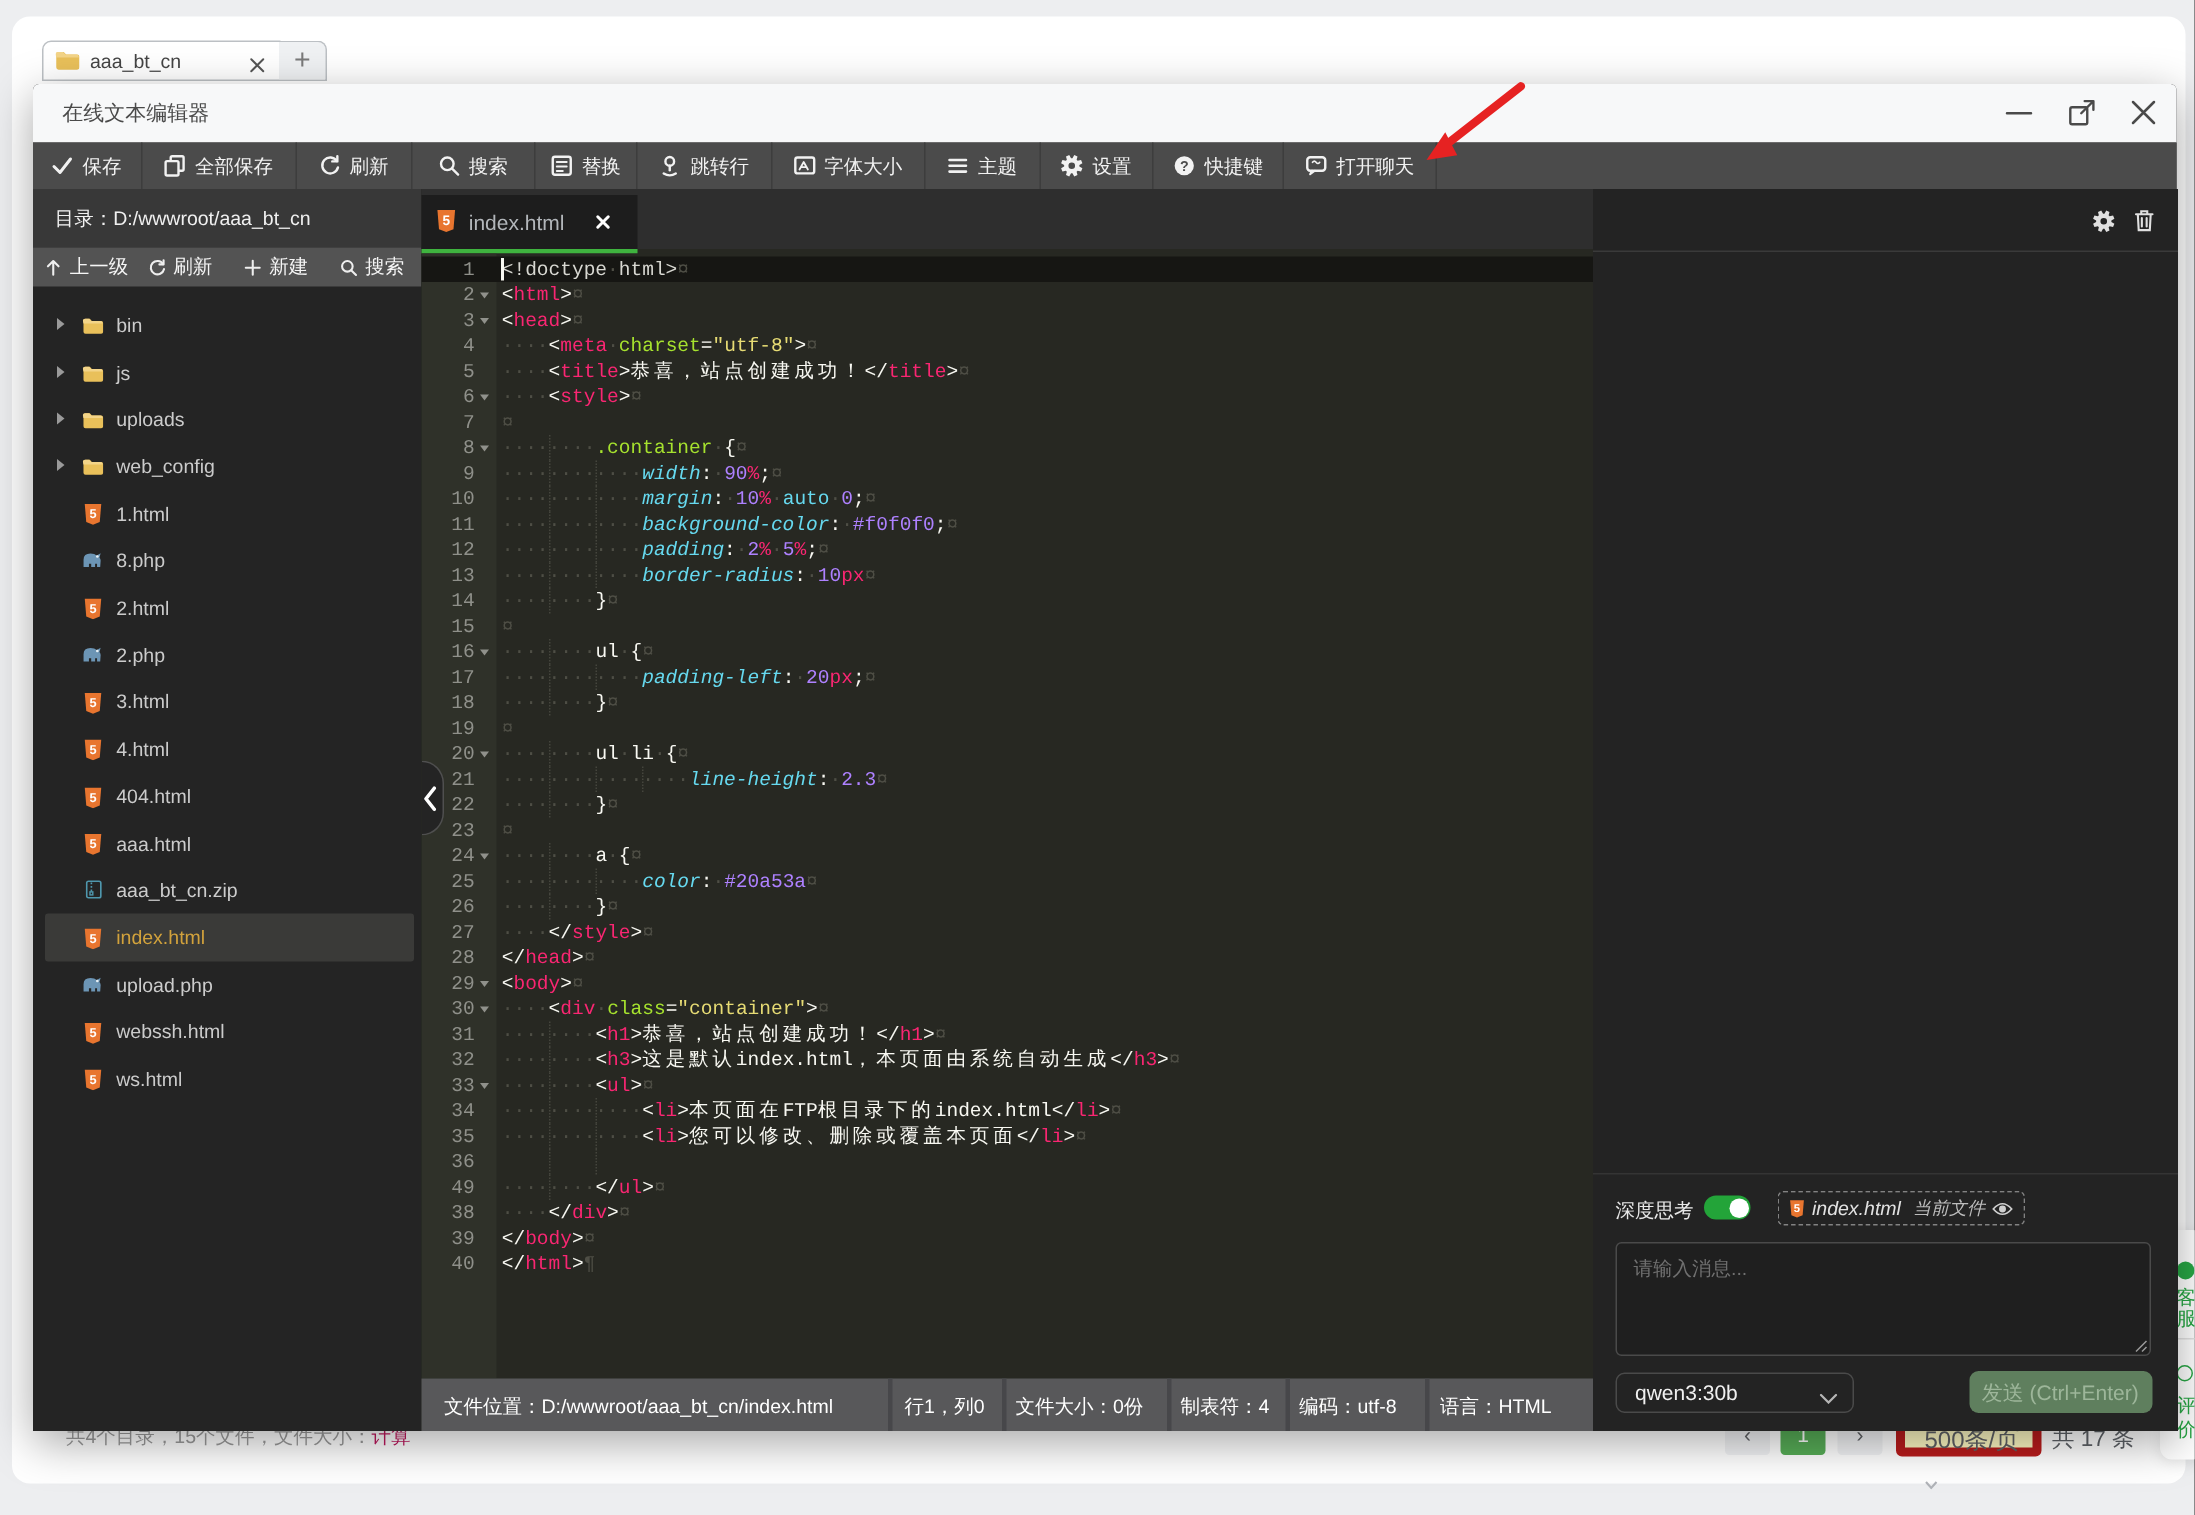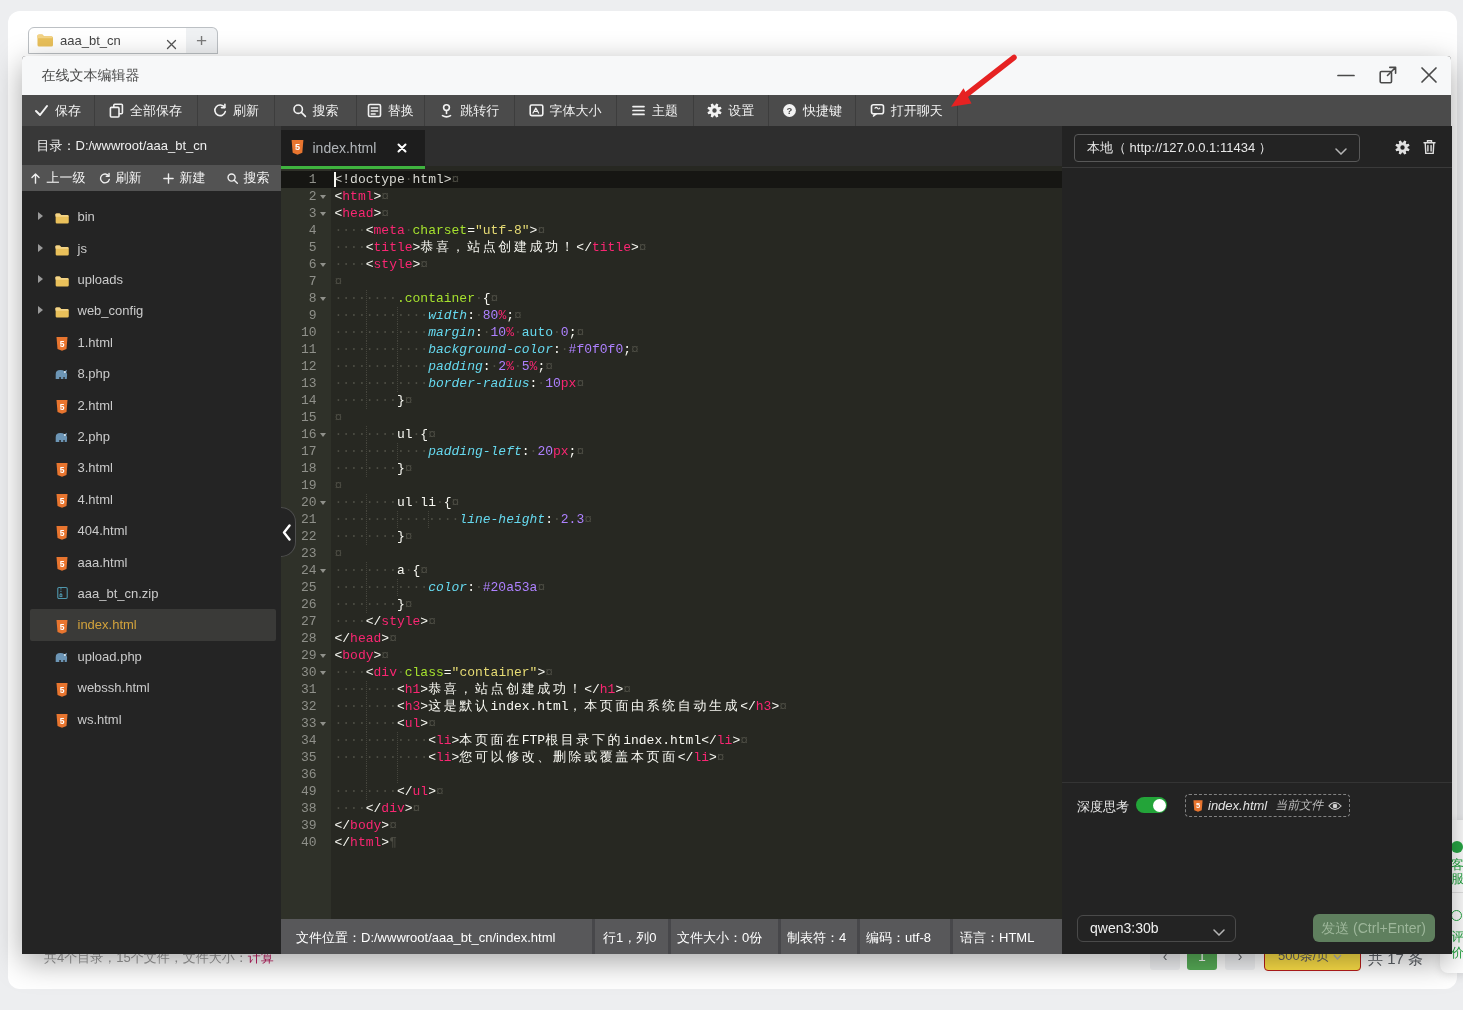--- a/index.html
+++ b/index.html
@@ -7,21 +7,21 @@
 #stage{position:absolute;left:0;top:0;width:1463px;height:1010px}
 .panel{position:absolute;left:8px;top:11px;width:1449px;height:978px;background:#fff;border-radius:12px}
 .ptab{position:absolute;left:28px;top:27px;width:159px;height:27px;border:1px solid #bcc0c4;border-radius:6px 0 0 0;background:#fff;display:flex;align-items:center;padding-left:8px}
 .ptab span{font-size:13px;color:#454545;margin-left:7px}
 .ptab s{position:absolute;right:9px;top:8px}
 .plus{position:absolute;left:186px;top:27px;width:32px;height:27px;border:1px solid #bcc0c4;border-left:none;border-radius:0 6px 0 0;background:#eff1f3;color:#7a7a7a;font-size:19px;text-align:center;line-height:25px}
 .bstats{position:absolute;left:44px;top:949px;font-size:13px;color:#9b9b9b}
 .bstats b{color:#be185d}
 .pbtn{position:absolute;top:942px;width:30px;height:28px;background:#f2f3f5;border-radius:3px;color:#606266;font-size:14px;text-align:center;line-height:28px}
 .pcur{background:#57ad57;color:#fff}
-.psel{position:absolute;left:1264px;top:941px;width:97px;height:30px;background:#fde047;border:1px solid #b91c1c;border-radius:4px;font-size:13px;color:#606266;line-height:28px;padding-left:13px}
+.psel{position:absolute;left:1264px;top:941px;width:97px;height:30px;background:#fef9c3;border:6px solid #b91c1c;border-radius:4px;font-size:16px;color:#606266;line-height:28px;padding-left:13px}
 .ptotal{position:absolute;left:1368px;top:950px;font-size:15px;color:#5f6368}
 .widget{position:absolute;left:1440px;top:820px;width:30px;height:153px;background:#fff;border-radius:8px;box-shadow:0 2px 10px rgba(0,0,0,.12)}
 .widget u{position:absolute;left:11px;top:36px;font-size:13px;color:#28a745}
 .widget .wc1{position:absolute;left:11px;top:21px;width:12px;height:12px;border-radius:50%;background:#28a745}
 .widget .wdiv{position:absolute;left:9px;top:72px;width:16px;height:1px;background:#e3e3e3}
 .widget .wc2{position:absolute;left:11px;top:90px;width:11px;height:11px;border-radius:50%;border:1.5px solid #28a745}
 .modal{position:absolute;left:21.5px;top:56px;width:1429.5px;height:898px;border-radius:4px;box-shadow:0 8px 30px rgba(0,0,0,.35);background:#242424}
 .mhead{position:absolute;left:0;top:0;width:100%;height:39px;background:#f7f8f9;border-radius:4px 4px 0 0}
 .mtitle{position:absolute;left:20px;top:11px;font-size:14px;color:#4a4a4a}
 .wbtn{position:absolute}
@@ -426,21 +426,21 @@
           <div class="cl" style="top:121px">
             <s class="ln">8</s>
             <s class="fold"></s>
             <i class="gd" style="left:85.2px"></i>
             <s class="ct"><s class="iv">········</s><s class="at">.container</s><s class="iv">·</s><s class="pw">{</s><s class="iv">¤</s></s>
           </div>
           <div class="cl" style="top:138px">
             <s class="ln">9</s>
             <i class="gd" style="left:85.2px"></i>
             <i class="gd" style="left:116.4px"></i>
-            <s class="ct"><s class="iv">············</s><s class="pr">width</s><s class="pw">:</s><s class="iv">·</s><s class="nu">80</s><s class="un">%</s><s class="pw">;</s><s class="iv">¤</s></s>
+            <s class="ct"><s class="iv">············</s><s class="pr">width</s><s class="pw">:</s><s class="iv">·</s><s class="nu">90</s><s class="un">%</s><s class="pw">;</s><s class="iv">¤</s></s>
           </div>
           <div class="cl" style="top:155px">
             <s class="ln">10</s>
             <i class="gd" style="left:85.2px"></i>
             <i class="gd" style="left:116.4px"></i>
             <s class="ct"><s class="iv">············</s><s class="pr">margin</s><s class="pw">:</s><s class="iv">·</s><s class="nu">10</s><s class="un">%</s><s class="iv">·</s><s class="cn">auto</s><s class="iv">·</s><s class="nu">0</s><s class="pw">;</s><s class="iv">¤</s></s>
           </div>
           <div class="cl" style="top:172px">
             <s class="ln">11</s>
             <i class="gd" style="left:85.2px"></i>
@@ -606,23 +606,20 @@
           <span style="left:679.5px">语言：HTML</span>
           <i style="left:311.5px"></i>
           <i style="left:387.5px"></i>
           <i style="left:497.5px"></i>
           <i style="left:576.5px"></i>
           <i style="left:669.5px"></i>
         </div>
       </div>
       <div class="chat">
 <div class="chead">
-          <div class="csel"><span>本地（ http://127.0.0.1:11434 ）</span><i><svg width="12" height="7" viewBox="0 0 12 7" fill="none" stroke="#b5b5b5" stroke-width="1.5" stroke-linecap="round">
-                <path d="M1 1 L6 6 L11 1"></path>
-              </svg></i></div>
 <s class="cgear"><svg width="15" height="15" viewBox="0 0 15 15">
               <path d="M11.42,4.24 L13.71,3.67 L14.60,5.82 L12.58,7.03 L12.58,7.97 L14.60,9.18 L13.71,11.33 L11.42,10.76 L10.76,11.42 L11.33,13.71 L9.18,14.60 L7.97,12.58 L7.03,12.58 L5.82,14.60 L3.67,13.71 L4.24,11.42 L3.58,10.76 L1.29,11.33 L0.40,9.18 L2.42,7.97 L2.42,7.03 L0.40,5.82 L1.29,3.67 L3.58,4.24 L4.24,3.58 L3.67,1.29 L5.82,0.40 L7.03,2.42 L7.97,2.42 L9.18,0.40 L11.33,1.29 L10.76,3.58 Z M7.5,5.3 A2.2,2.2 0 1 0 7.5,9.7 A2.2,2.2 0 1 0 7.5,5.3 Z" fill="#e0e0e0" fill-rule="evenodd"></path>
             </svg></s>
           <s class="ctrash"><svg width="15" height="16" viewBox="0 0 15 16" fill="none" stroke="#e0e0e0" stroke-width="1.4" stroke-linecap="round">
               <path d="M2 3.8 h11 M5.5 3.6 v-1.8 h4 v1.8 M3.2 3.8 l0.6 10.6 h7.4 l0.6-10.6 M5.9 6.4 v5.6 M9.1 6.4 v5.6"></path>
             </svg></s>
         </div>
 <div class="cbot"></div>
 <span class="deep">深度思考</span>
         <div class="toggle">
@@ -631,20 +628,26 @@
 <div class="chip">
           <svg width="10" height="12" viewBox="0 0 24 28" style="vertical-align:middle">
             <path d="M1 0 h22 l-2 24 -9 3.5 -9-3.5 z" fill="#e8752f"></path>
             <text x="12" y="19" font-family="Liberation Sans" font-size="18" font-weight="bold" fill="#fff" text-anchor="middle">5</text>
           </svg>
           <span class="chipf">index.html</span>
           <span class="chipc">当前文件</span>
           <svg width="14" height="10" viewBox="0 0 16 11" fill="none" stroke="#cfcfcf" stroke-width="1.3">
             <path d="M1 5.5 Q8 -2.5 15 5.5 Q8 13.5 1 5.5 z"></path>
             <circle cx="8" cy="5.5" r="2" fill="#cfcfcf"></circle>
+          </svg>
+        </div>
+<div class="ta">
+          <span>请输入消息...</span>
+          <svg class="rz" width="10" height="10" viewBox="0 0 10 10" stroke="#9a9a9a" stroke-width="1">
+            <path d="M9 2 L2 9 M9 6 L6 9"></path>
           </svg>
         </div>
 <div class="msel"><span>qwen3:30b</span><i><svg width="12" height="7" viewBox="0 0 12 7" fill="none" stroke="#b5b5b5" stroke-width="1.5" stroke-linecap="round">
               <path d="M1 1 L6 6 L11 1"></path>
             </svg></i></div>
 <div class="send">发送 (Ctrl+Enter)</div>
 </div>
     </div>
     <div class="handle">
       <svg width="9" height="17" viewBox="0 0 9 17" fill="none" stroke="#fff" stroke-width="2.4" stroke-linecap="round" stroke-linejoin="round">

